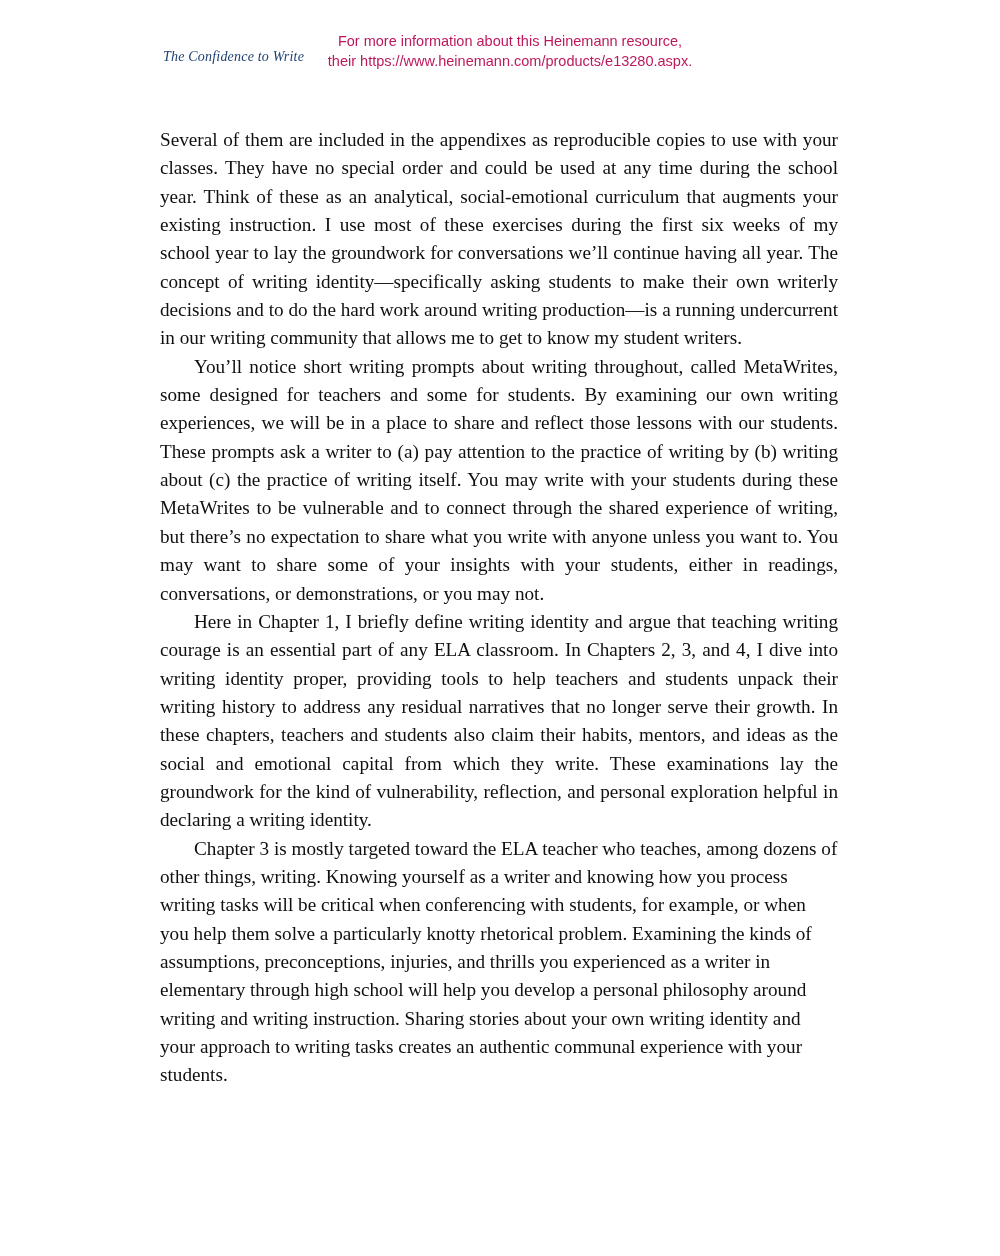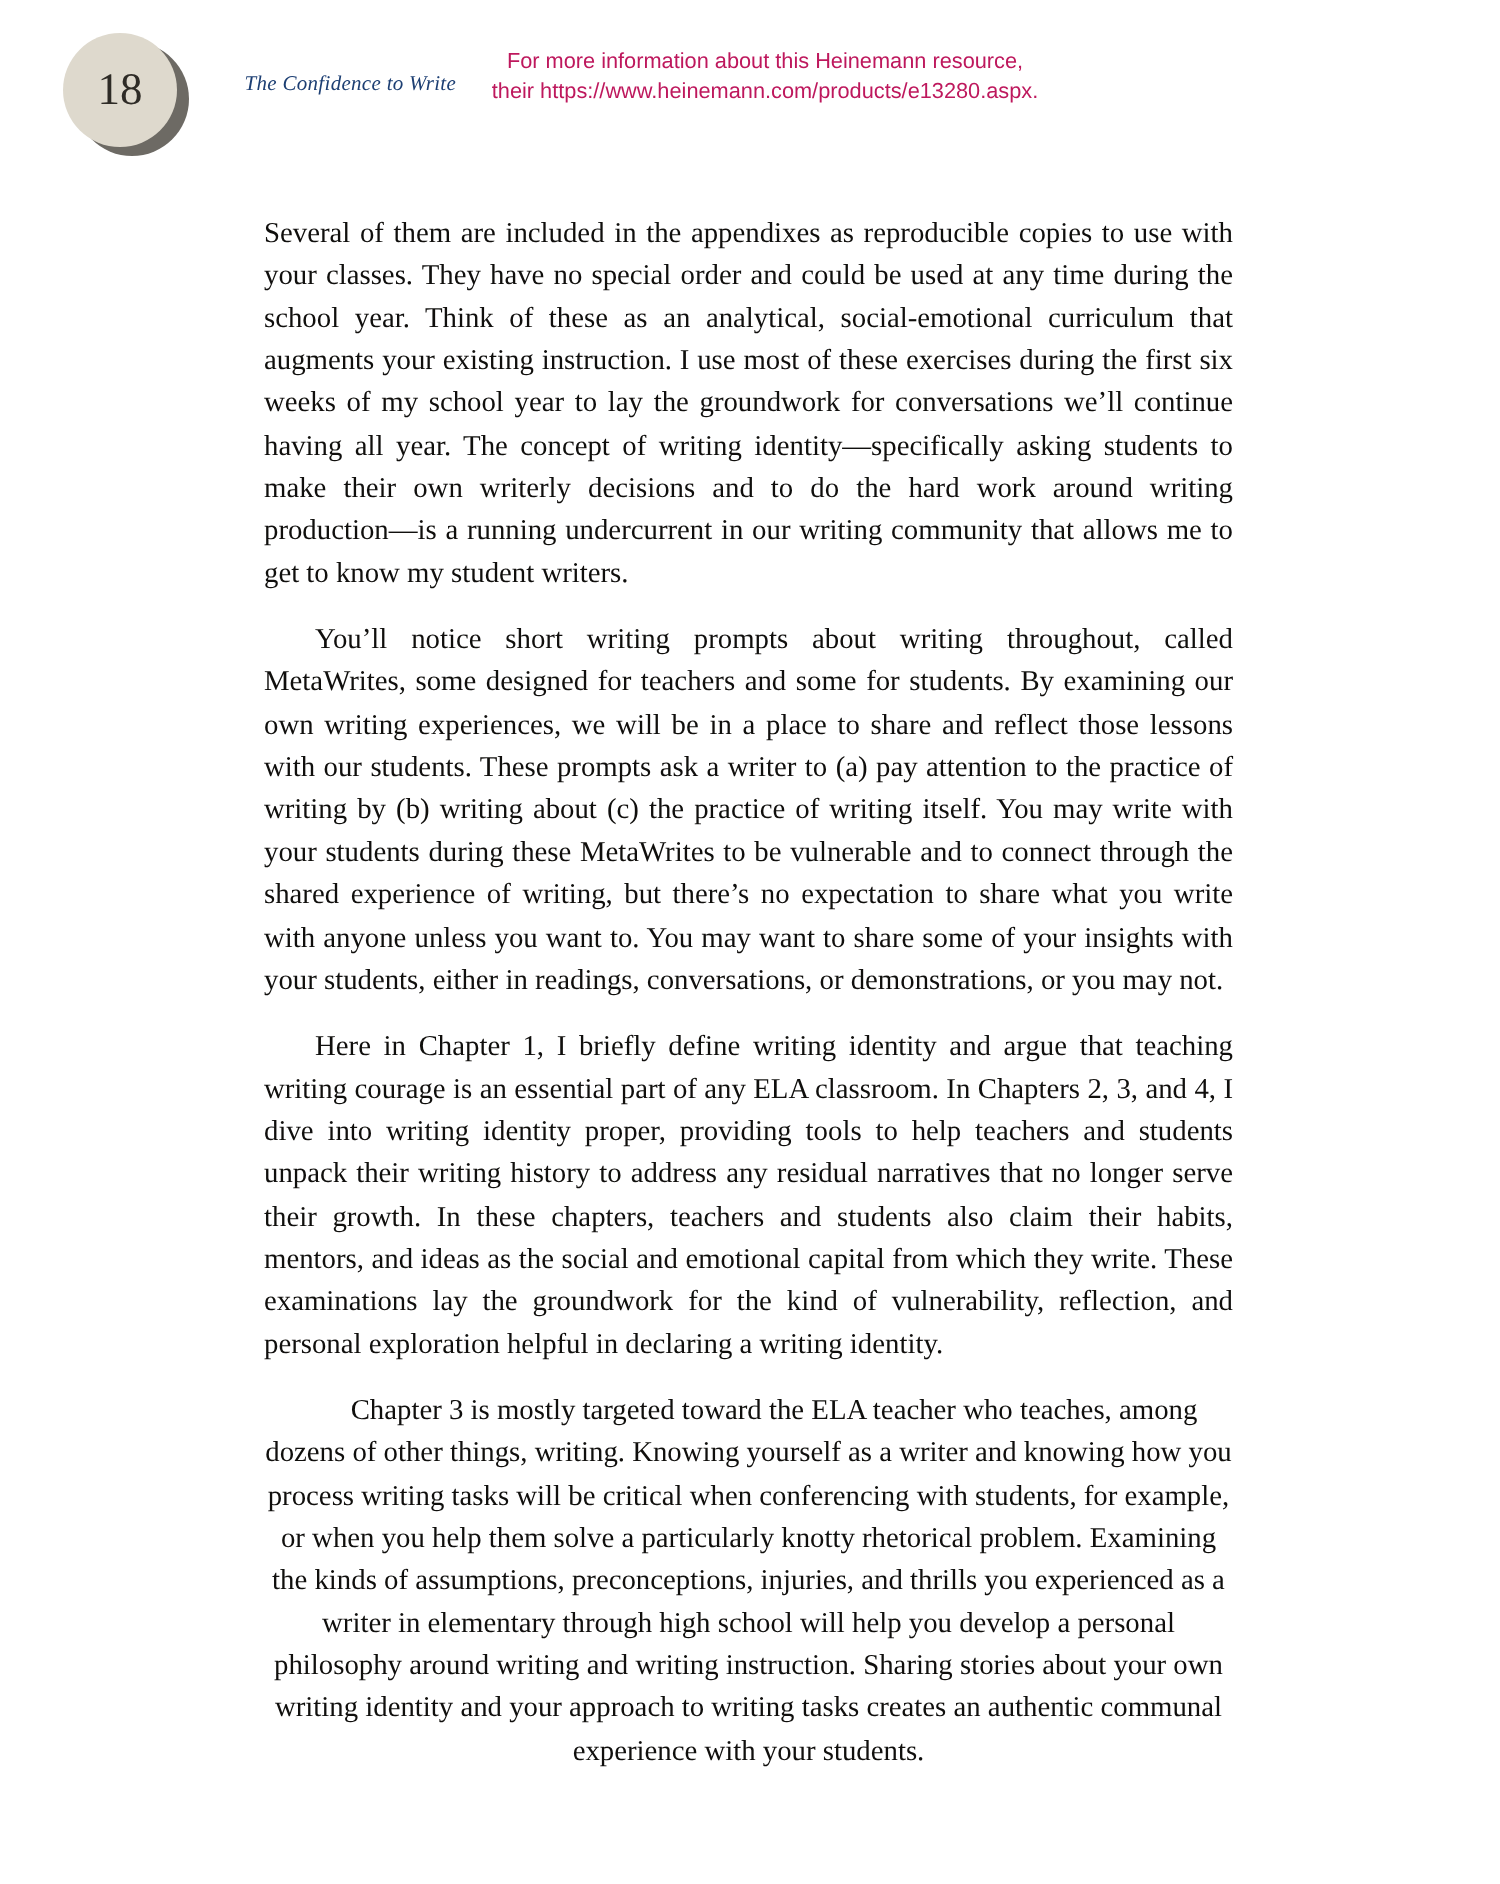--- a/index.html
+++ b/index.html
@@ -97,49 +97,44 @@
   }
 
   
   .body-col {
     position: absolute;
     left: 160px;
     top: 126px;
     width: 678px;
   }
   .body-col p {
-    margin: 16px;
+    margin: 0;
     font-family: "Liberation Serif", serif;
     font-size: 19.2px;
     line-height: 28.35px;
     text-align: justify;
     text-justify: inter-word;
     color: #100f0d;
     -webkit-hyphens: none;
     hyphens: none;
   }
   .body-col p.indent {
     text-indent: 34px;
   }
   .body-col p.last {
-    text-align: center;
+    text-align: left;
   }
 </style>
 </head>
 <body>
 
 <div class="page">
 
   <div class="header">
 
-    <div class="folio-wrap">
-      <div class="folio-shadow"></div>
-      <div class="folio-disc"></div>
-      <div class="folio-number">18</div>
-    </div>
 
     <div class="running-title">The Confidence to Write</div>
 
     <div class="promo">
       <span>For more information about this Heinemann resource,</span>
       <span class="line2">their https://www.heinemann.com/products/e13280.aspx.</span>
     </div>
 
   </div>
 

